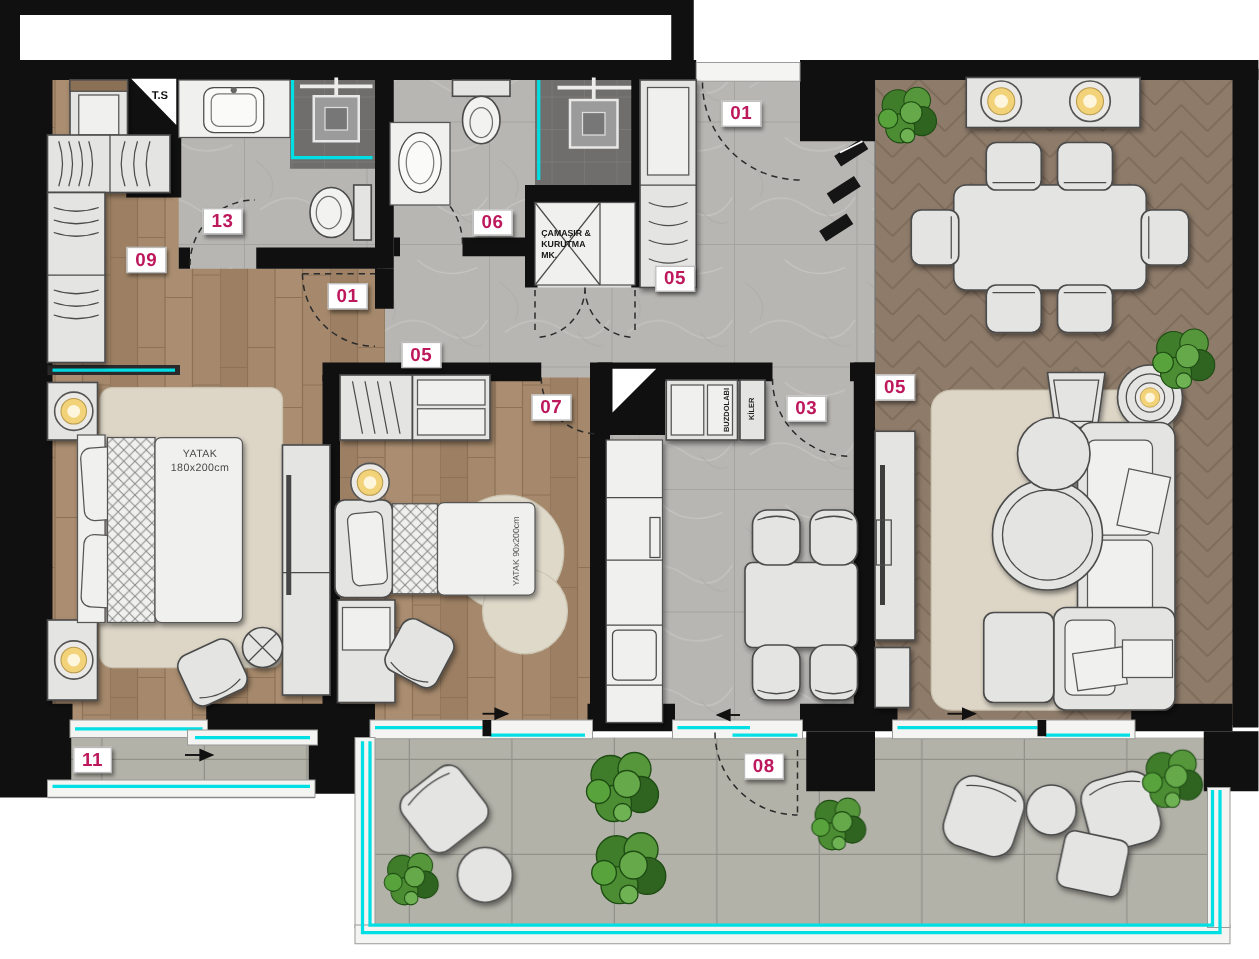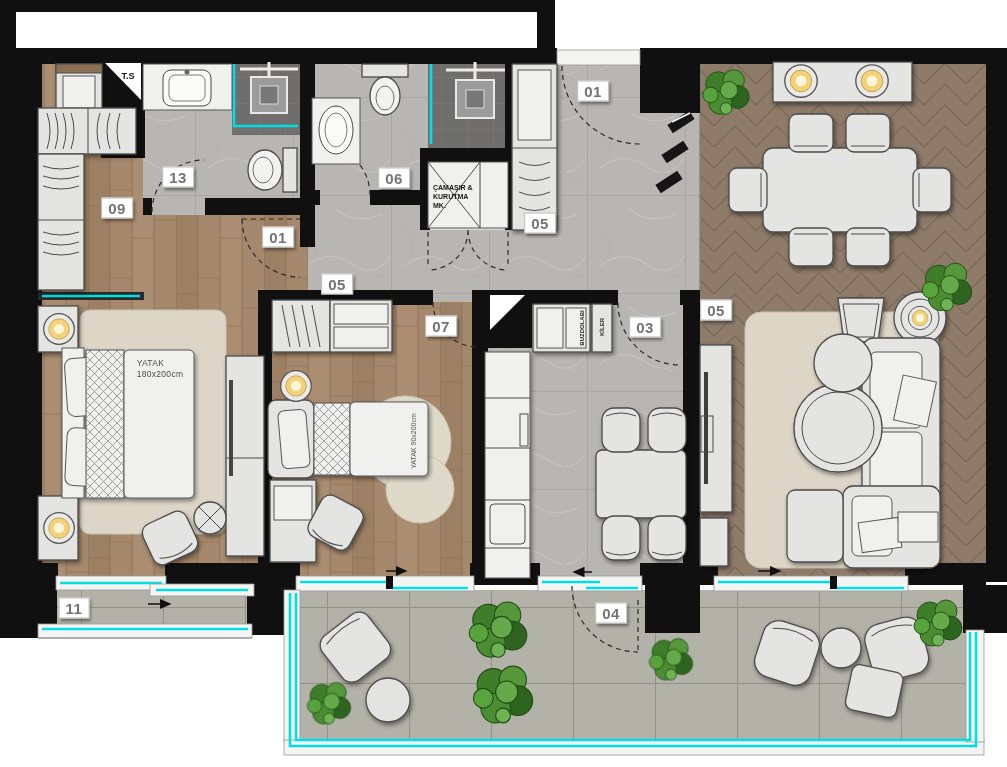--- a/index.html
+++ b/index.html
@@ -1,27 +1,27 @@
 <!DOCTYPE html>
 <html><head>
 <meta charset="utf-8">
 <style>
   html,body{margin:0;padding:0;background:#fff}
   .stage{position:relative;width:1007px;height:767px;background:#ffffff;overflow:hidden;
          font-family:"Liberation Sans",sans-serif}
   .stage svg{position:absolute;left:0;top:0}
   .lbl{position:absolute;transform:translate(-50%,-50%);background:#fff;padding:0 6px;
-       font:700 15px/19px "Liberation Sans",sans-serif;color:#737373;border:1px solid #b9b9b9;
+       font:700 15px/19px "Liberation Sans",sans-serif;color:#be185d;border:1px solid #b9b9b9;
        box-shadow:1.5px 2.5px 3px rgba(0,0,0,.45);letter-spacing:.5px;white-space:nowrap}
   .ts{position:absolute;transform:translate(-50%,-50%);font:700 9px/10px "Liberation Sans",sans-serif;
       color:#111;white-space:nowrap}
   .ann{position:absolute;transform:translate(-50%,-50%);font:700 7px/9px "Liberation Sans",sans-serif;
        color:#161616;white-space:pre-line;text-align:left}
   .bed2{position:absolute;transform:translate(-50%,-50%);font:400 8.5px/10.5px "Liberation Sans",sans-serif;
-        color:#4a4a4a;white-space:pre-line;letter-spacing:.3px}
+        color:#4a4a4a;white-space:pre-line;text-align:center;letter-spacing:.3px}
   .vtxt{position:absolute;transform:translate(-50%,-50%) rotate(-90deg);color:#555;
         font:400 7px/8px "Liberation Sans",sans-serif;white-space:nowrap}
   .vtxt.b{font-weight:700;font-size:6px;color:#222}
   
   .w{fill:#101010}
   .f{fill:#e4e4e2;stroke:#4b4b4b;stroke-width:1.3}
   .f2{fill:#f0f0ee;stroke:#565656;stroke-width:1}
   .ln{stroke:#4b4b4b;stroke-width:1;fill:none}
   .lnw{stroke:#ececea;stroke-width:3;fill:none}
   .dash{stroke:#2b2b2b;stroke-width:1.2;fill:none;stroke-dasharray:5 4}
@@ -397,21 +397,21 @@
   <path class="arr" d="M148,604H170"></path>
   <path class="arr" d="M386,571H406"></path>
   <path class="arr" d="M592,572H574"></path>
   <path class="arr" d="M758,571H780"></path>
 </g>
 </svg>
 
 <div class="lbl" style="left:593px;top:91px">01</div>
 <div class="lbl" style="left:716px;top:310px">05</div>
 <div class="lbl" style="left:645px;top:327px">03</div>
-<div class="lbl" style="left:611px;top:613px">04</div>
+<div class="lbl" style="left:611px;top:613px">08</div>
 <div class="lbl" style="left:540px;top:223px">05</div>
 <div class="lbl" style="left:337px;top:284px">05</div>
 <div class="lbl" style="left:394px;top:178px">06</div>
 <div class="lbl" style="left:441px;top:326px">07</div>
 <div class="lbl" style="left:278px;top:237px">01</div>
 <div class="lbl" style="left:117px;top:208px">09</div>
 <div class="lbl" style="left:178px;top:177px">13</div>
 <div class="lbl" style="left:74px;top:608px">11</div>
 
 <div class="ts" style="left:128px;top:76px">T.S</div>

